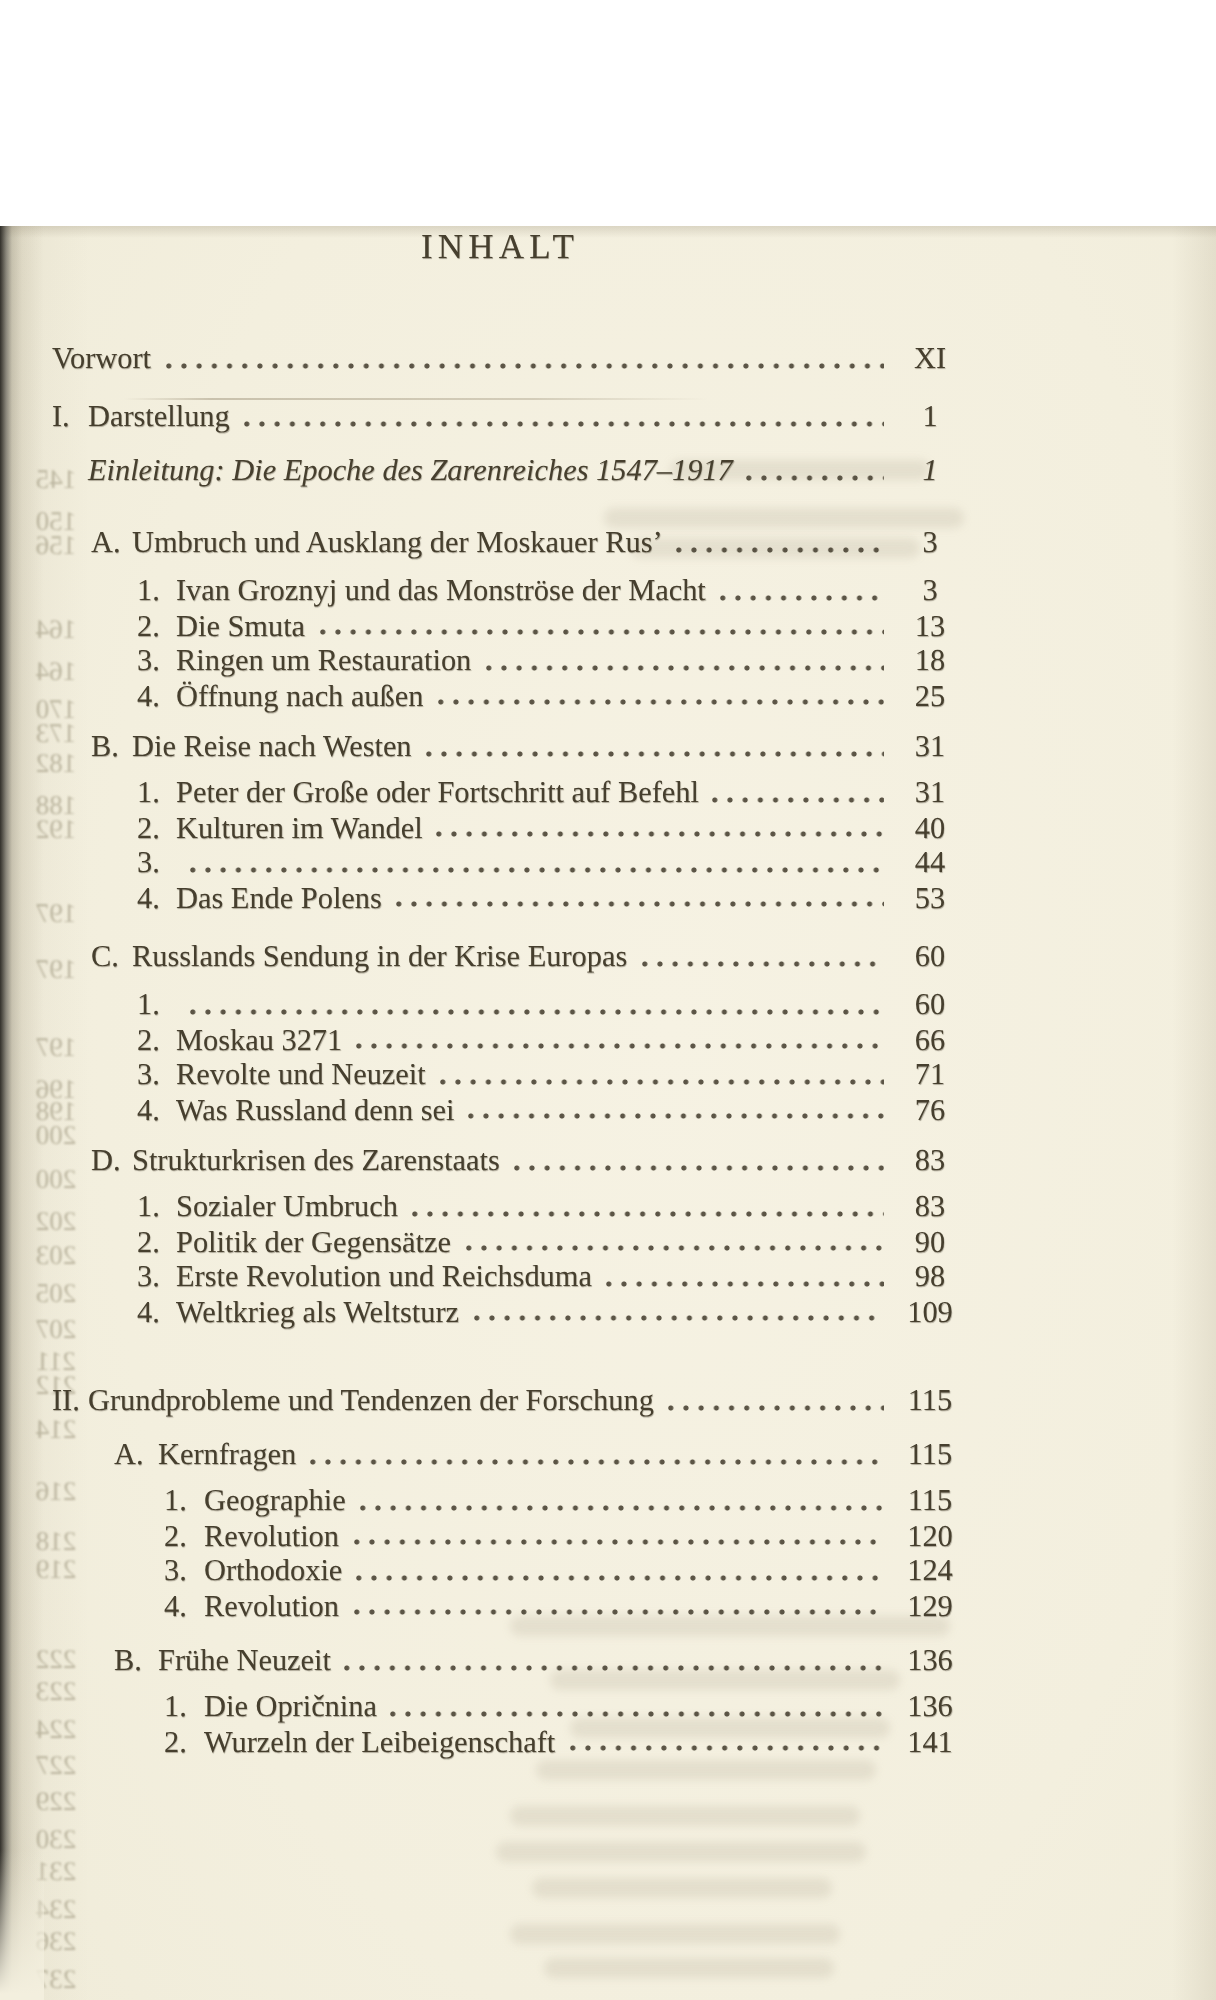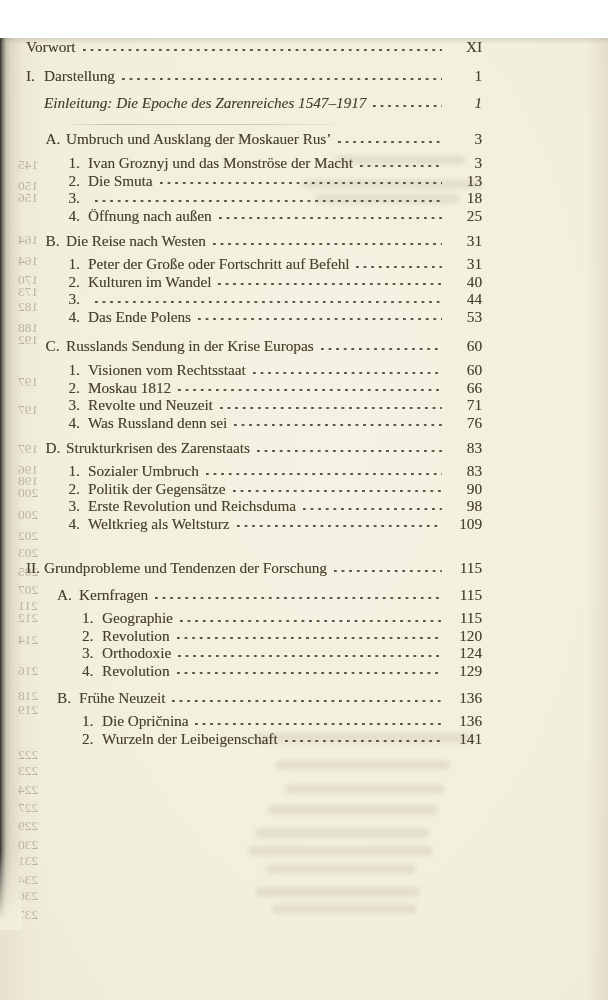--- a/index.html
+++ b/index.html
@@ -40,21 +40,21 @@
         text-align:center;font-size:17.5px;font-weight:400;letter-spacing:2.6px;
         text-shadow:.3px .3px .4px rgba(60,52,36,.45);}
 
   
   .toc{position:relative;margin-left:26px;width:456px;font-size:15.2px;}
   .row{display:flex;height:17.5px;line-height:17.5px;white-space:nowrap;
         text-shadow:.3px .3px .4px rgba(60,52,36,.38);}
   .hrow{height:18px;line-height:18px;}
   .lbl{flex:none;}
   .txt{flex:none;}
-  .pg{flex:none;width:34px;text-align:right;}
+  .pg{flex:none;width:34px;text-align:center;}
   .leader{flex:1;margin:0 6px 0 7px;
         background-image:radial-gradient(circle at 1.4px 50%, rgba(70,63,48,.88) 1.05px, rgba(70,63,48,0) 1.5px);
         background-size:7.6px 4px;background-repeat:repeat-x;
         background-position:left calc(100% - 4px);}
 
   .part .lbl{width:18px;}
   .plain{padding-left:18px;font-style:italic;}
   .sec1{padding-left:19.5px;} .sec1 .lbl{width:20.5px;}
   .item1{padding-left:42.5px;} .item1 .lbl{width:19.5px;}
   .sec2{padding-left:31px;}  .sec2 .lbl{width:22px;}
@@ -119,20 +119,21 @@
       <div class="ghost-num" style="top: 800px;">230</div>
       <div class="ghost-num" style="top: 816px;">231</div>
       <div class="ghost-num" style="top: 835px;">234</div>
       <div class="ghost-num" style="top: 851px;">236</div>
       <div class="ghost-num" style="top: 870px;">237</div>
     </div>
 
   <div class="edge-left"></div>
   <div class="crease"></div>
 
+  <h1 class="title">INHALT</h1>
 
   <div class="toc">
 
     <div class="row hrow g38">
         <span class="txt">Vorwort</span>
         <span class="leader"></span>
         <span class="pg">XI</span>
       </div>
 
     <div class="row hrow part g11">
@@ -162,20 +163,21 @@
         <span class="pg">3</span>
       </div>
     <div class="row item1">
         <span class="lbl">2.</span>
         <span class="txt">Die Smuta</span>
         <span class="leader"></span>
         <span class="pg">13</span>
       </div>
     <div class="row item1">
         <span class="lbl">3.</span>
+        <span class="txt">Ringen um Restauration</span>
         <span class="leader"></span>
         <span class="pg">18</span>
       </div>
     <div class="row item1">
         <span class="lbl">4.</span>
         <span class="txt">Öffnung nach außen</span>
         <span class="leader"></span>
         <span class="pg">25</span>
       </div>
 
@@ -212,27 +214,26 @@
 
     <div class="row hrow sec1 g12">
         <span class="lbl">C.</span>
         <span class="txt">Russlands Sendung in der Krise Europas</span>
         <span class="leader"></span>
         <span class="pg">60</span>
       </div>
 
     <div class="row item1 g6">
         <span class="lbl">1.</span>
-        <span class="txt">Visionen vom Rechtsstaat</span>
         <span class="leader"></span>
         <span class="pg">60</span>
       </div>
     <div class="row item1">
         <span class="lbl">2.</span>
-        <span class="txt">Moskau 1812</span>
+        <span class="txt">Moskau 3271</span>
         <span class="leader"></span>
         <span class="pg">66</span>
       </div>
     <div class="row item1">
         <span class="lbl">3.</span>
         <span class="txt">Revolte und Neuzeit</span>
         <span class="leader"></span>
         <span class="pg">71</span>
       </div>
     <div class="row item1">

